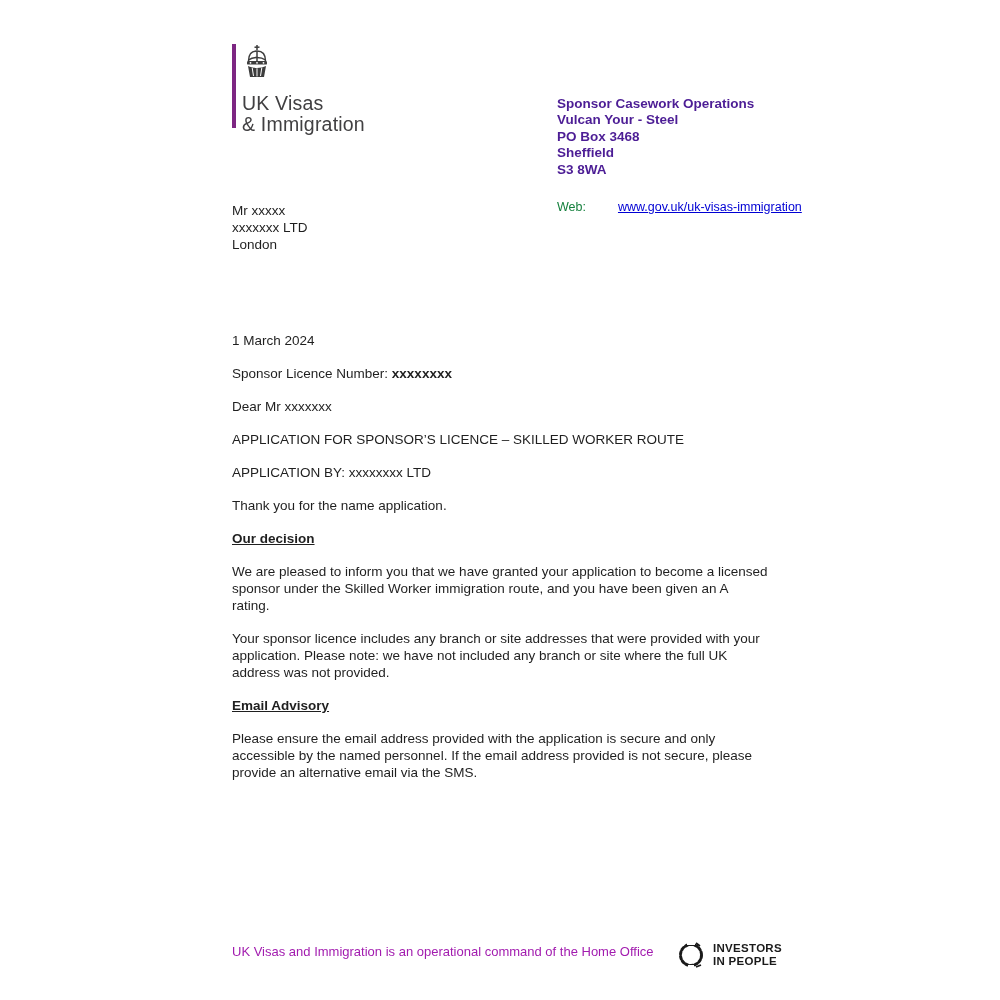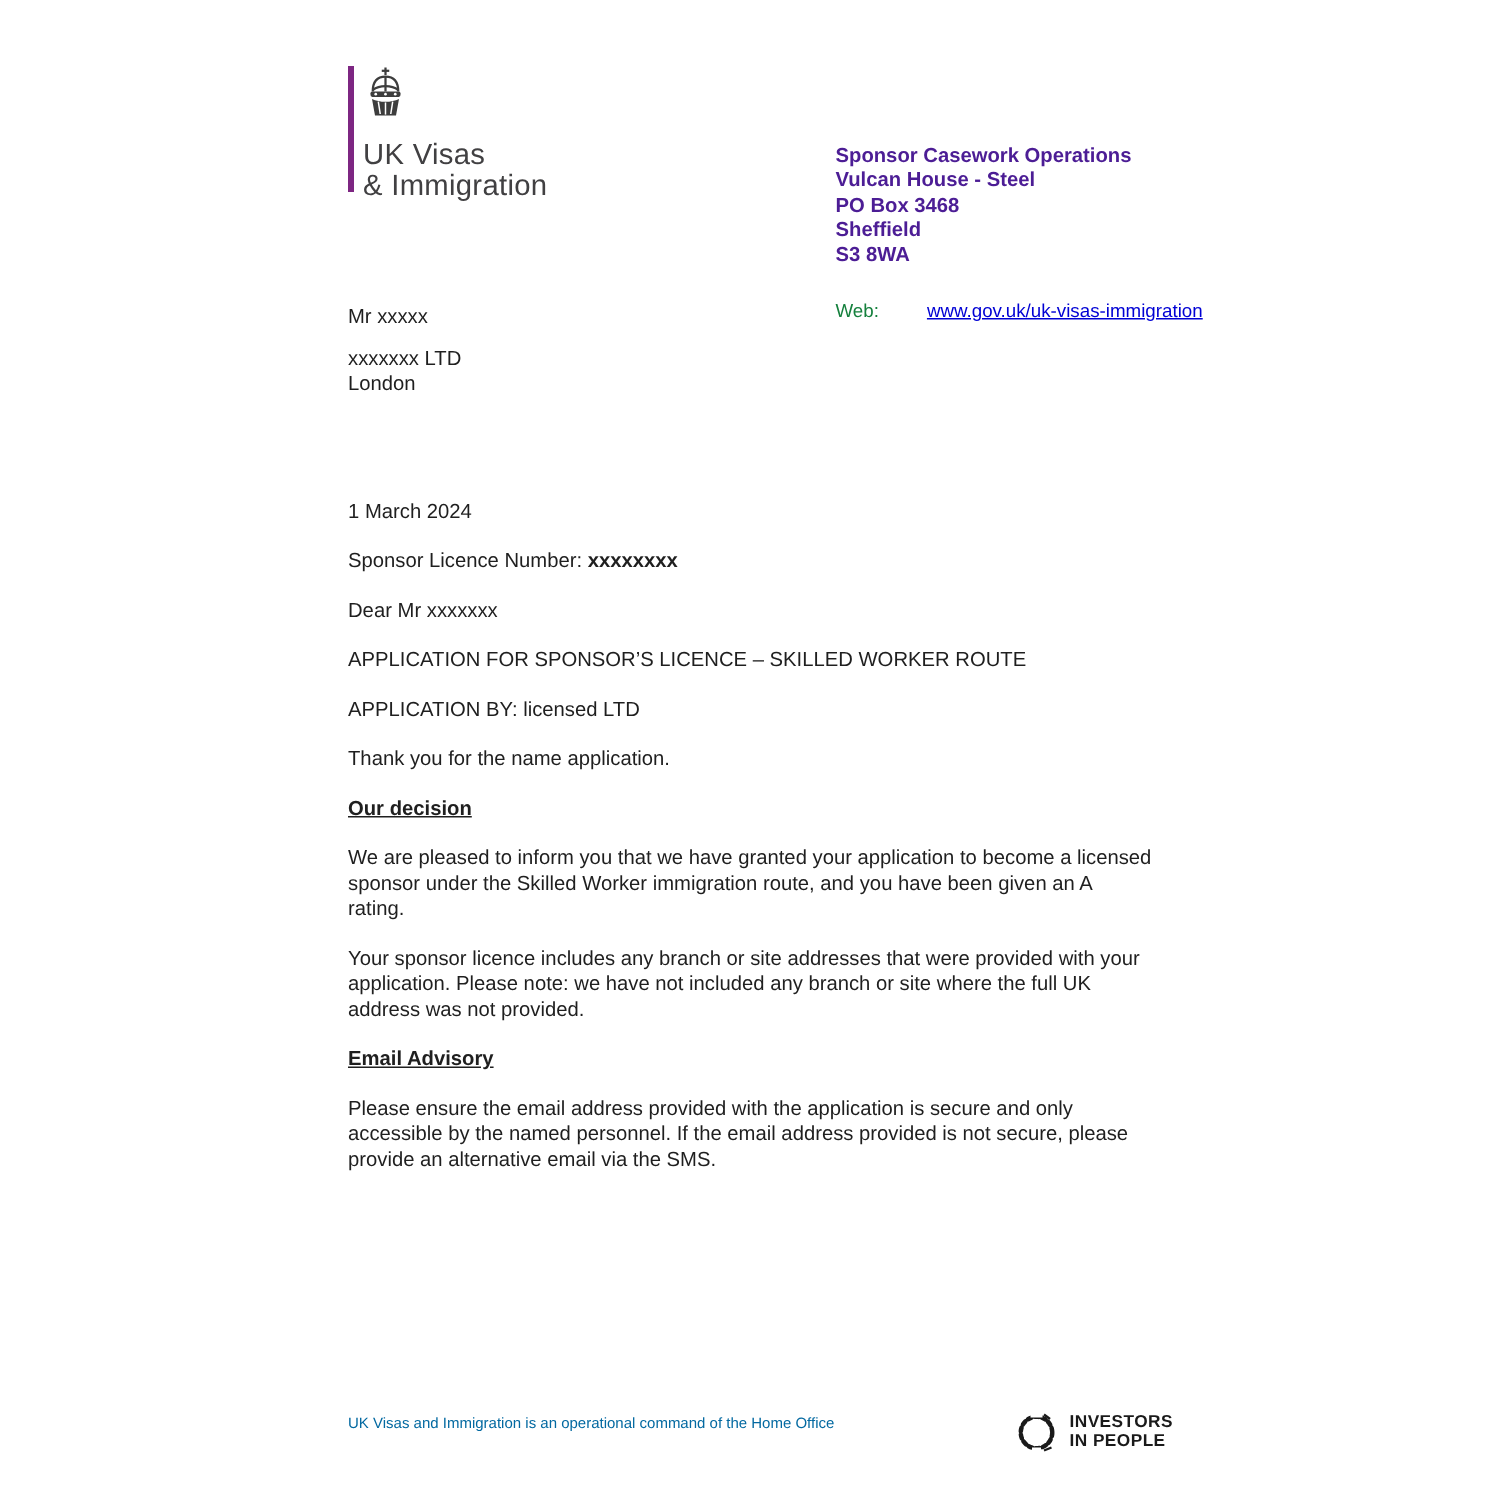--- a/index.html
+++ b/index.html
@@ -64,21 +64,21 @@
   }
 
   .recipient-block {
     position: absolute;
     left: 232px;
     top: 202px;
     font-size: 13.5px;
     line-height: 17px;
     color: #1f1f1f;
   }
-  .recipient-block .name { margin-bottom: 11px; }
+  .recipient-block .name { }
 
   
   .body-block {
     position: absolute;
     left: 232px;
     top: 332px;
     width: 536px;
     font-size: 13.5px;
     line-height: 17px;
     color: #1f1f1f;
@@ -89,22 +89,22 @@
     font-weight: bold;
     text-decoration: underline;
   }
   .url-link { display: block; overflow-wrap: break-word; }
 
   
   .footer-disclaimer {
     position: absolute;
     left: 232px;
     top: 944px;
-    font-size: 10px;
-    color: #0369a1;
+    font-size: 13px;
+    color: #a21caf;
   }
   .iip-logo {
     position: absolute;
     left: 676px;
     top: 940px;
     display: flex;
     align-items: center;
     gap: 7px;
   }
   .iip-text {
@@ -142,21 +142,21 @@
       </svg>
       <div class="brand">
         <div>UK Visas</div>
         <div>&amp; Immigration</div>
       </div>
     </div>
   </div>
 
   <div class="sender-block">
     <div>Sponsor Casework Operations</div>
-    <div>Vulcan House - Steel</div>
+    <div>Vulcan Your - Steel</div>
     <div>PO Box 3468</div>
     <div>Sheffield</div>
     <div>S3 8WA</div>
   </div>
 
   <div class="web-line">
     <span class="web-label">Web:</span><a class="doc-link">www.gov.uk/uk-visas-immigration</a>
   </div>
 
   <div class="recipient-block">
@@ -167,21 +167,21 @@
 
   <div class="body-block">
     <p>1 March 2024</p>
 
     <p><span>Sponsor Licence Number: </span><span class="bold">xxxxxxxx</span></p>
 
     <p>Dear Mr xxxxxxx</p>
 
     <p>APPLICATION FOR SPONSOR’S LICENCE – SKILLED WORKER ROUTE</p>
 
-    <p>APPLICATION BY: licensed LTD</p>
+    <p>APPLICATION BY: xxxxxxxx LTD</p>
 
     <p>Thank you for the name application.</p>
 
     <p class="heading">Our decision</p>
 
     <p>We are pleased to inform you that we have granted your application to become a licensed sponsor under the Skilled Worker immigration route, and you have been given an A rating.</p>
 
     <p>Your sponsor licence includes any branch or site addresses that were provided with your application. Please note: we have not included any branch or site where the full UK address was not provided.</p>
 
 

